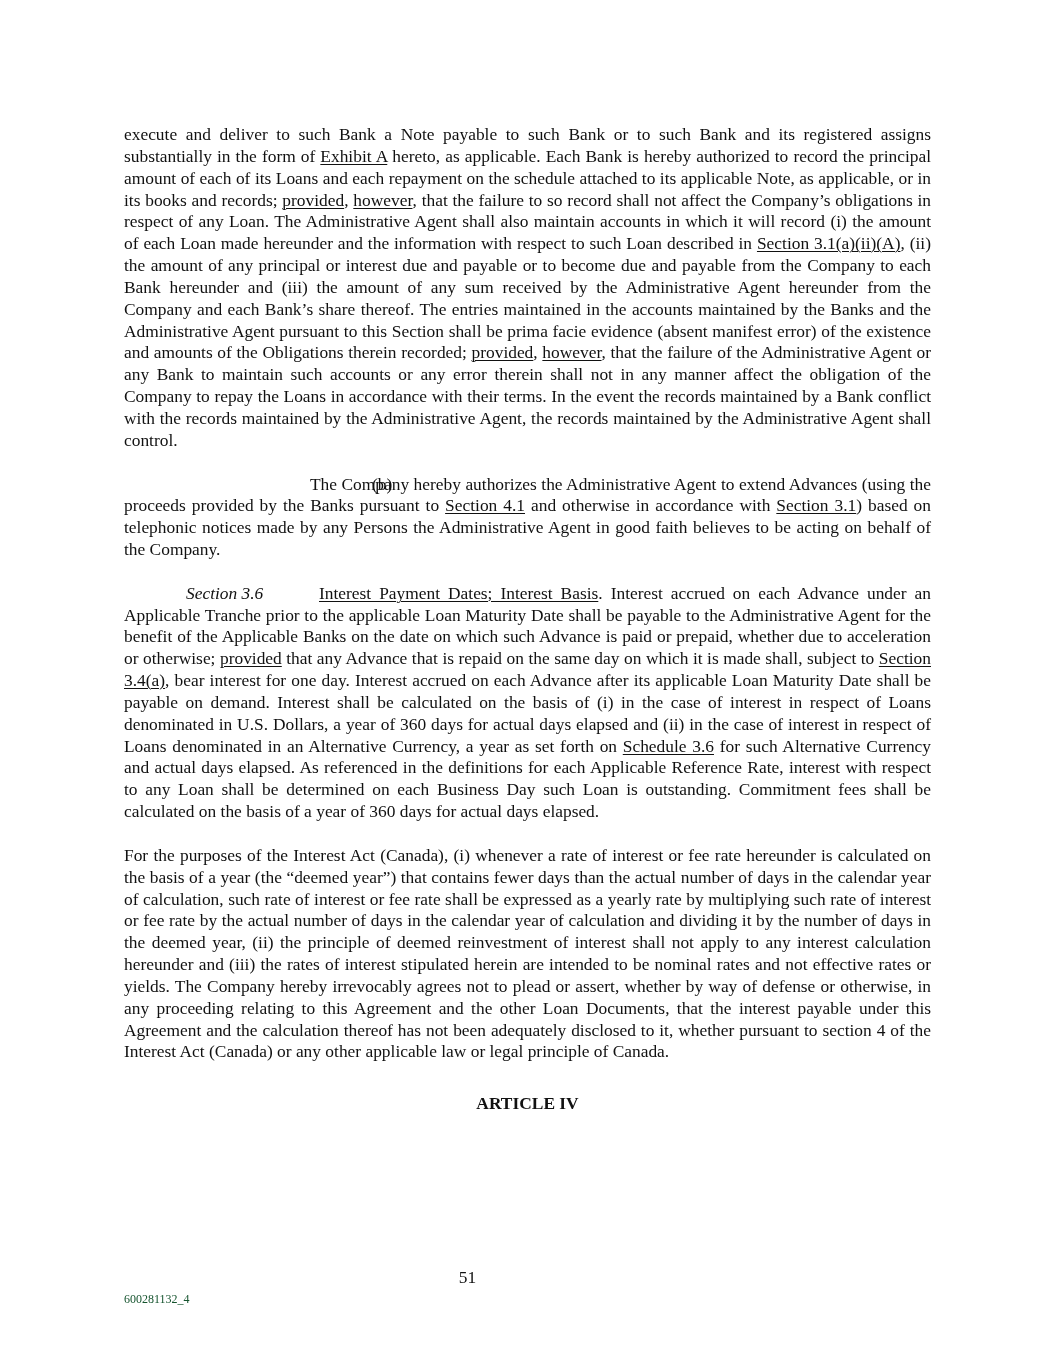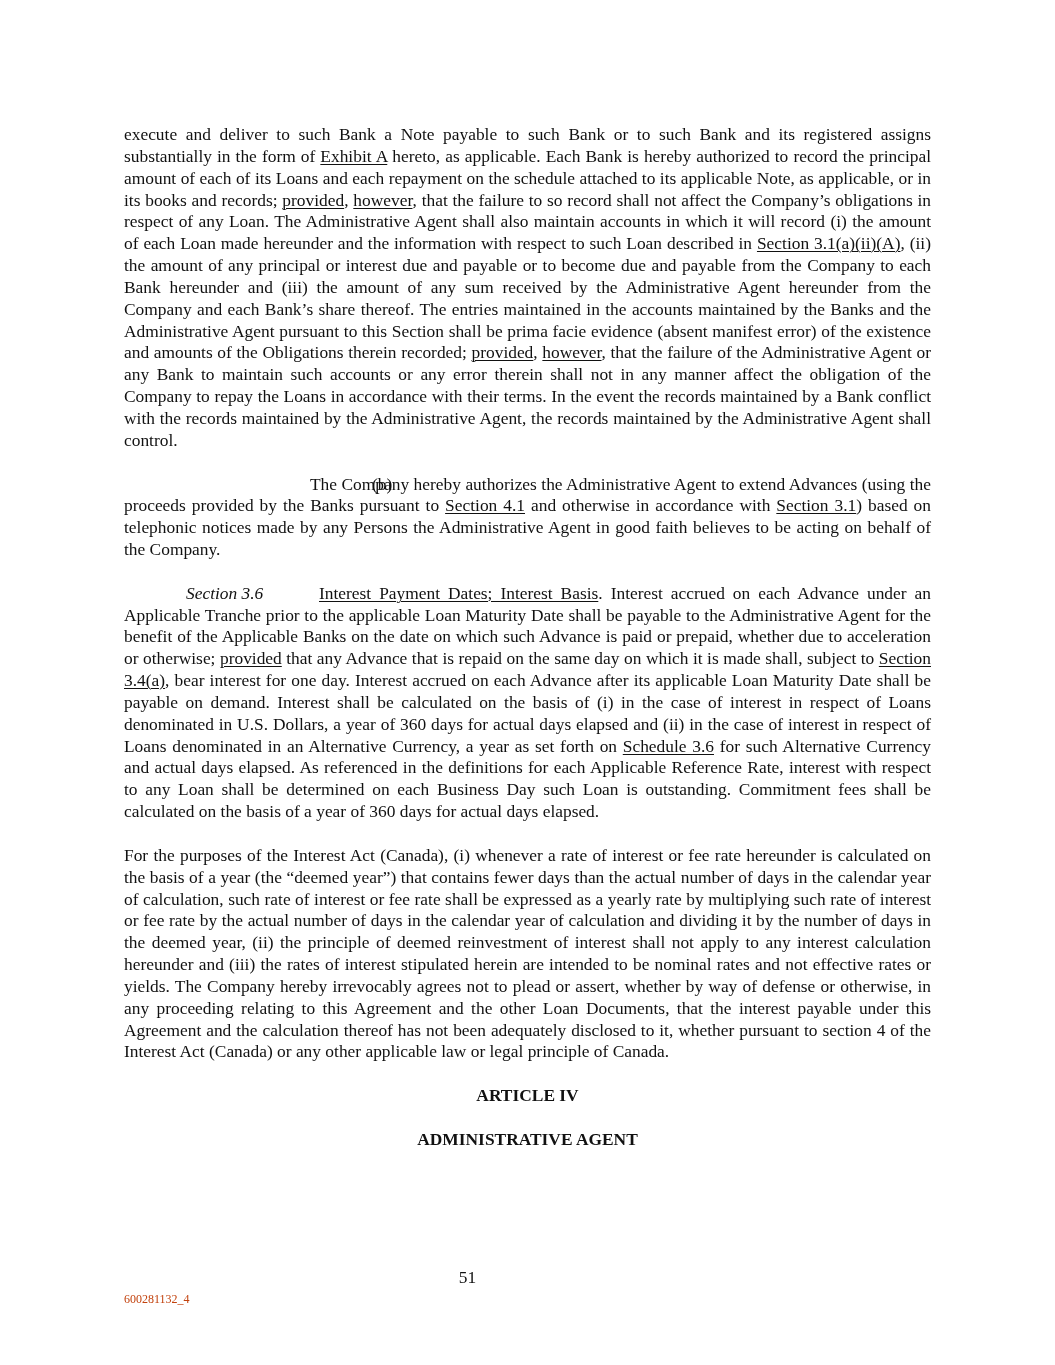--- a/index.html
+++ b/index.html
@@ -10,25 +10,25 @@
     font-size: 17.4px; line-height: 21.85px; color: #111;
   }
   p { margin: 0; text-align: justify; text-align-last: left; }
   .gap { height: 21.85px; }
   .u { text-decoration: underline; text-underline-offset: 2px; text-decoration-thickness: 1px; }
   .i { }
   .indent-b { text-indent: 124px; }
   .tab-b { display: inline-block; width: 62px; }
   .indent-s { text-indent: 62px; }
   .tab-s { display: inline-block; width: 133px; text-indent: 0; font-style: italic; }
-  .heading { text-align: center; text-align-last: center; font-weight: bold; }
+  .heading { text-align: center; text-align-last: center; font-weight: bold; margin-top: 8px; }
   .pagenum { position: absolute; left: 0; width: 935px; top: 1267px; text-align: center;
     font-family: "Liberation Serif", "DejaVu Serif", serif; font-size: 17.4px; color: #111; }
   .docid { position: absolute; left: 124px; top: 1292px;
-    font-family: "Liberation Serif", "DejaVu Serif", serif; font-size: 12px; color: #c2410c; }
+    font-family: "Liberation Serif", "DejaVu Serif", serif; font-size: 12px; color: #14532d; }
 </style>
 </head>
 <body>
 
 <div class="page">
 
   <p><span>execute and deliver to such Bank a Note payable to such Bank or to such Bank and its registered assigns substantially in the form of </span><span class="u">Exhibit A</span><span> hereto, as applicable.  Each Bank is hereby authorized to record the principal amount of each of its Loans and each repayment on the schedule attached to its applicable Note, as applicable, or in its books and records; </span><span class="u">provided</span><span>, </span><span class="u">however</span><span>, that the failure to so record shall not affect the Company’s obligations in respect of any Loan.  The Administrative Agent shall also maintain accounts in which it will record (i) the amount of each Loan made hereunder and the information with respect to such Loan described in </span><span class="u">Section 3.1(a)(ii)(A)</span><span>, (ii) the amount of any principal or interest due and payable or to become due and payable from the Company to each Bank hereunder and (iii) the amount of any sum received by the Administrative Agent hereunder from the Company and each Bank’s share thereof.  The entries maintained in the accounts maintained by the Banks and the Administrative Agent pursuant to this Section shall be </span><span class="i">prima facie</span><span> evidence (absent manifest error) of the existence and amounts of the Obligations therein recorded; </span><span class="u">provided</span><span>, </span><span class="u">however</span><span>, that the failure of the Administrative Agent or any Bank to maintain such accounts or any error therein shall not in any manner affect the obligation of the Company to repay the Loans in accordance with their terms.  In the event the records maintained by a Bank conflict with the records maintained by the Administrative Agent, the records maintained by the Administrative Agent shall control.</span></p>
 
   <div class="gap"></div>
 
@@ -39,18 +39,17 @@
   <p class="indent-s"><span class="tab-s">Section 3.6</span><span class="u">Interest Payment Dates; Interest Basis</span><span>.  Interest accrued on each Advance under an Applicable Tranche prior to the applicable Loan Maturity Date shall be payable to the Administrative Agent for the benefit of the Applicable Banks on the date on which such Advance is paid or prepaid, whether due to acceleration or otherwise; </span><span class="u">provided</span><span> that any Advance that is repaid on the same day on which it is made shall, subject to </span><span class="u">Section 3.4(a)</span><span>, bear interest for one day.  Interest accrued on each Advance after its applicable Loan Maturity Date shall be payable on demand.  Interest shall be calculated on the basis of (i) in the case of interest in respect of Loans denominated in U.S. Dollars, a year of 360 days for actual days elapsed and (ii) in the case of interest in respect of Loans denominated in an Alternative Currency, a year as set forth on </span><span class="u">Schedule 3.6</span><span> for such Alternative Currency and actual days elapsed.  As referenced in the definitions for each Applicable Reference Rate, interest with respect to any Loan shall be determined on each Business Day such Loan is outstanding.  Commitment fees shall be calculated on the basis of a year of 360 days for actual days elapsed.</span></p>
 
   <div class="gap"></div>
 
   <p>For the purposes of the Interest Act (Canada), (i) whenever a rate of interest or fee rate hereunder is calculated on the basis of a year (the “deemed year”) that contains fewer days than the actual number of days in the calendar year of calculation, such rate of interest or fee rate shall be expressed as a yearly rate by multiplying such rate of interest or fee rate by the actual number of days in the calendar year of calculation and dividing it by the number of days in the deemed year, (ii) the principle of deemed reinvestment of interest shall not apply to any interest calculation hereunder and (iii) the rates of interest stipulated herein are intended to be nominal rates and not effective rates or yields.  The Company hereby irrevocably agrees not to plead or assert, whether by way of defense or otherwise, in any proceeding relating to this Agreement and the other Loan Documents, that the interest payable under this Agreement and the calculation thereof has not been adequately disclosed to it, whether pursuant to section 4 of the Interest Act (Canada) or any other applicable law or legal principle of Canada.</p>
 
   <div class="gap"></div>
 
   <p class="heading">ARTICLE IV</p>
   <div class="gap"></div>
-  <p class="heading">ADMINISTRATIVE AGENT</p>
 
 </div>
 
 <div class="pagenum">51</div>
 <div class="docid">600281132_4</div>
 
 </body></html>

